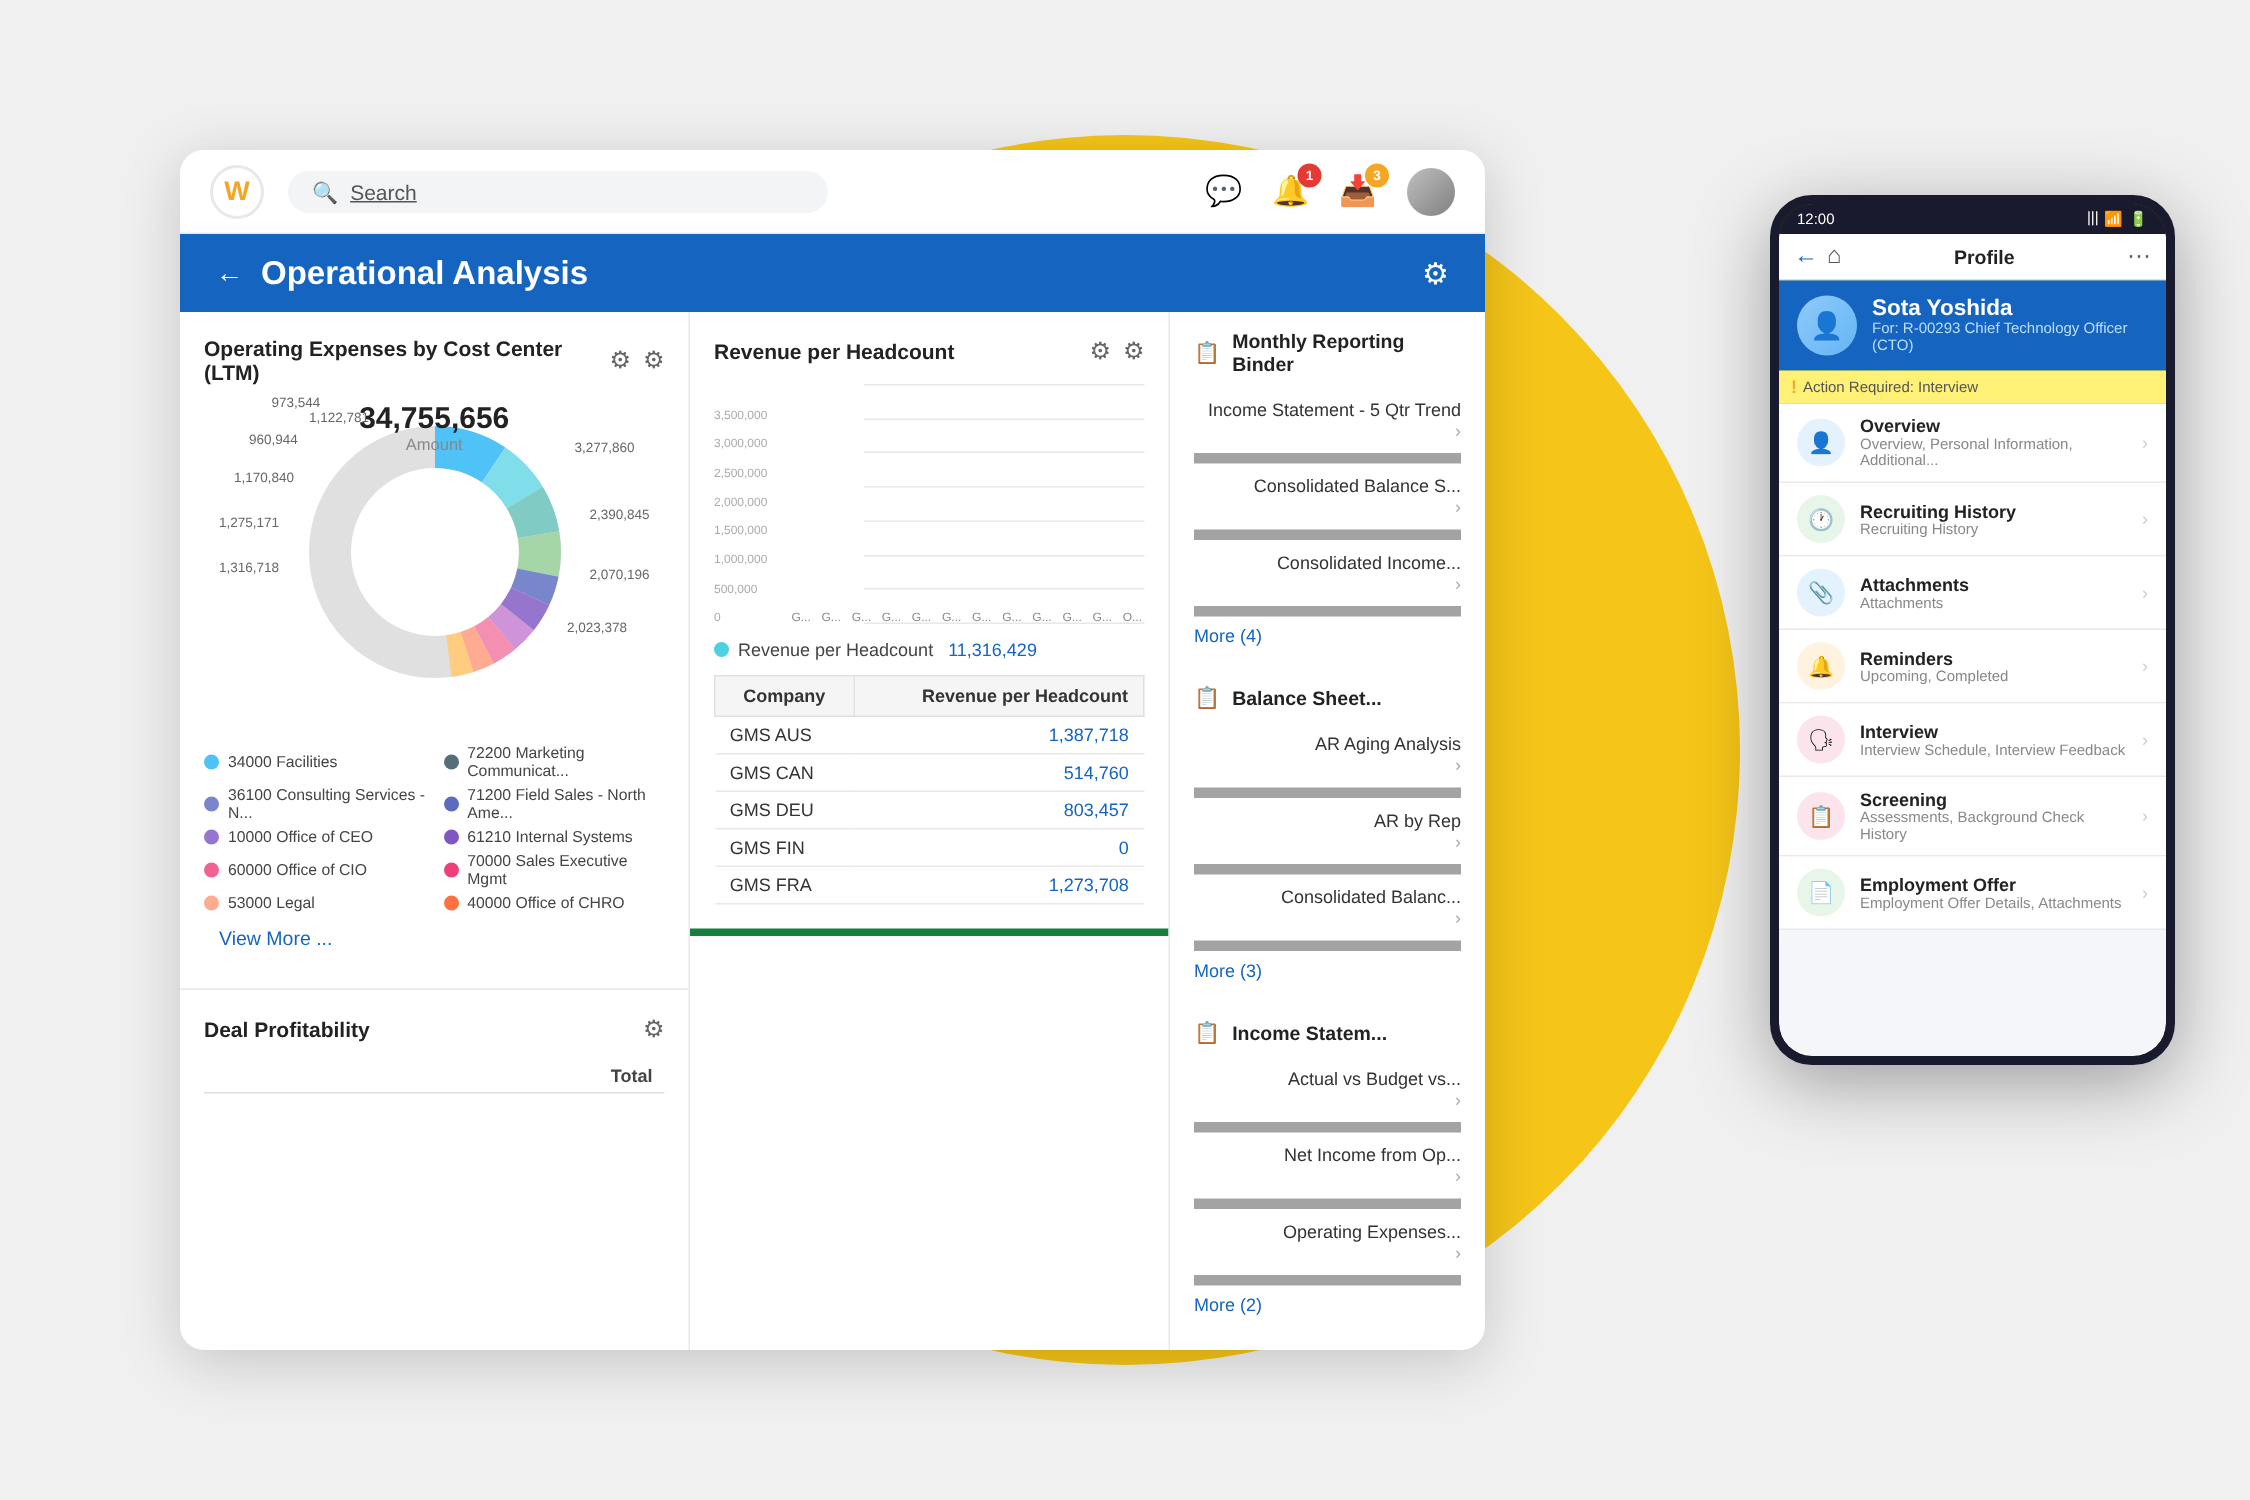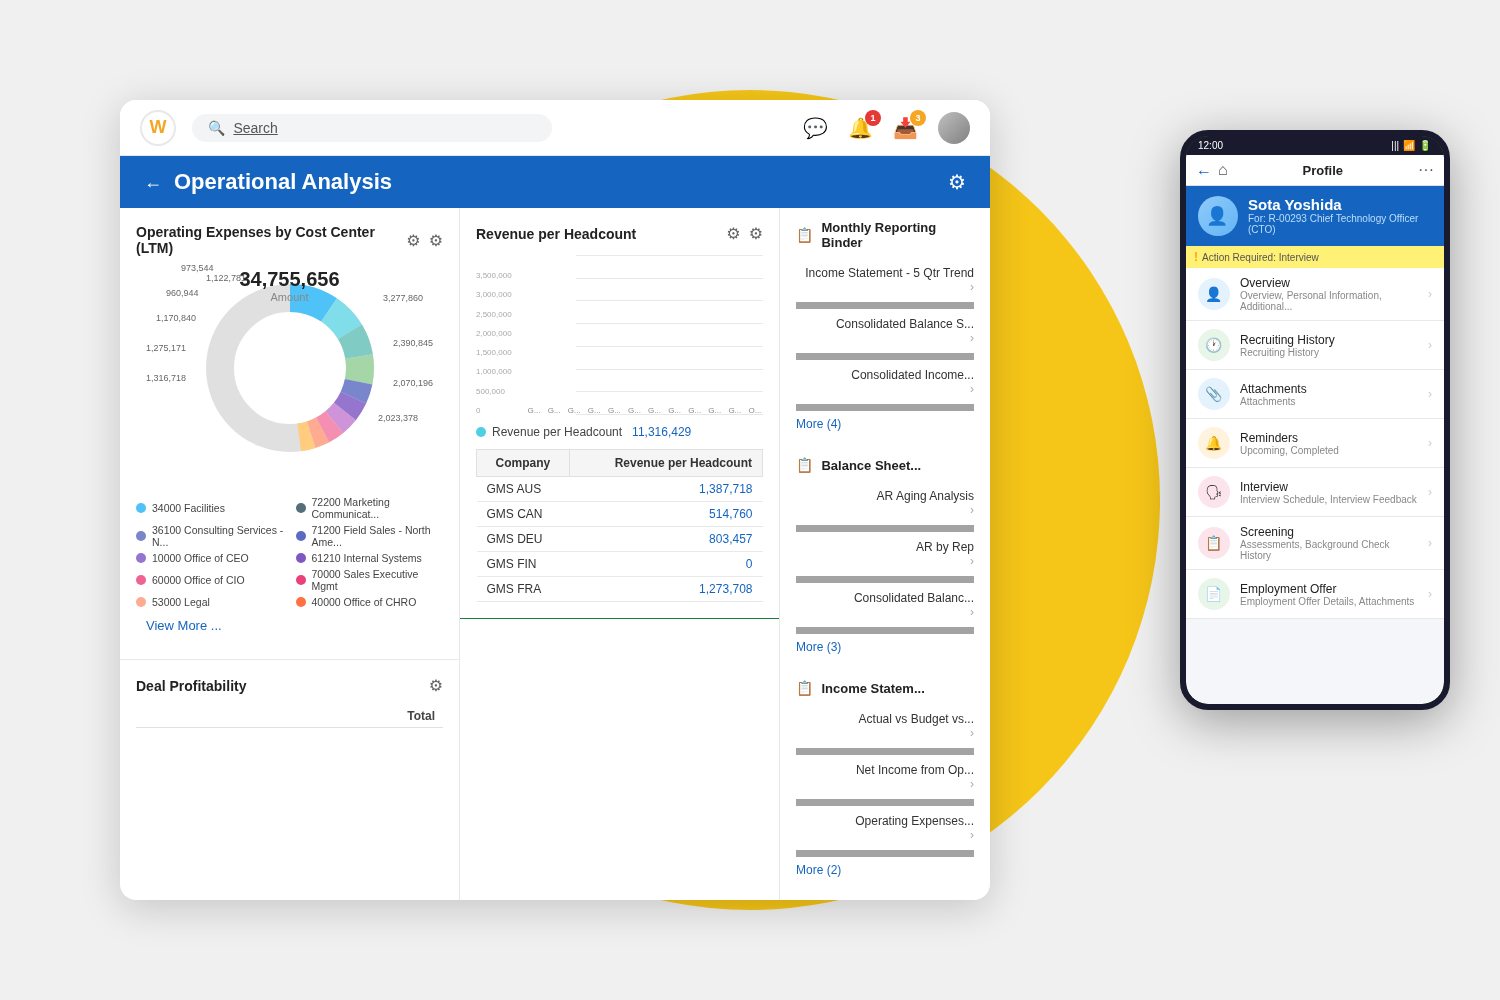--- a/index.html
+++ b/index.html
@@ -257,21 +257,21 @@
       padding: 4px 8px;
       font-weight: 600;
       color: #444;
       border-bottom: 1px solid #e0e0e0;
     }
     .deal-table th:first-child { text-align: left; }
 
     
     .revenue-card {
       padding: 16px;
-      border-bottom: 1px solid #15803d;
+      border-bottom: 5px solid #15803d;
     }
     .bar-col {
       display: flex;
       flex-direction: column;
       align-items: center;
       gap: 3px;
       flex: 1;
     }
     .bar {
       background: #4DD0E1;
@@ -501,21 +501,21 @@
       align-items: center;
       justify-content: center;
       font-size: 14px;
       flex-shrink: 0;
     }
     .phone-menu-text {
       flex: 1;
     }
     .phone-menu-title {
       font-size: 12px;
-      font-weight: 400;
+      font-weight: 700;
       color: #222;
     }
     .phone-menu-sub {
       font-size: 10px;
       color: #888;
     }
     .phone-menu-chevron {
       color: #ccc;
       font-size: 12px;
     }

